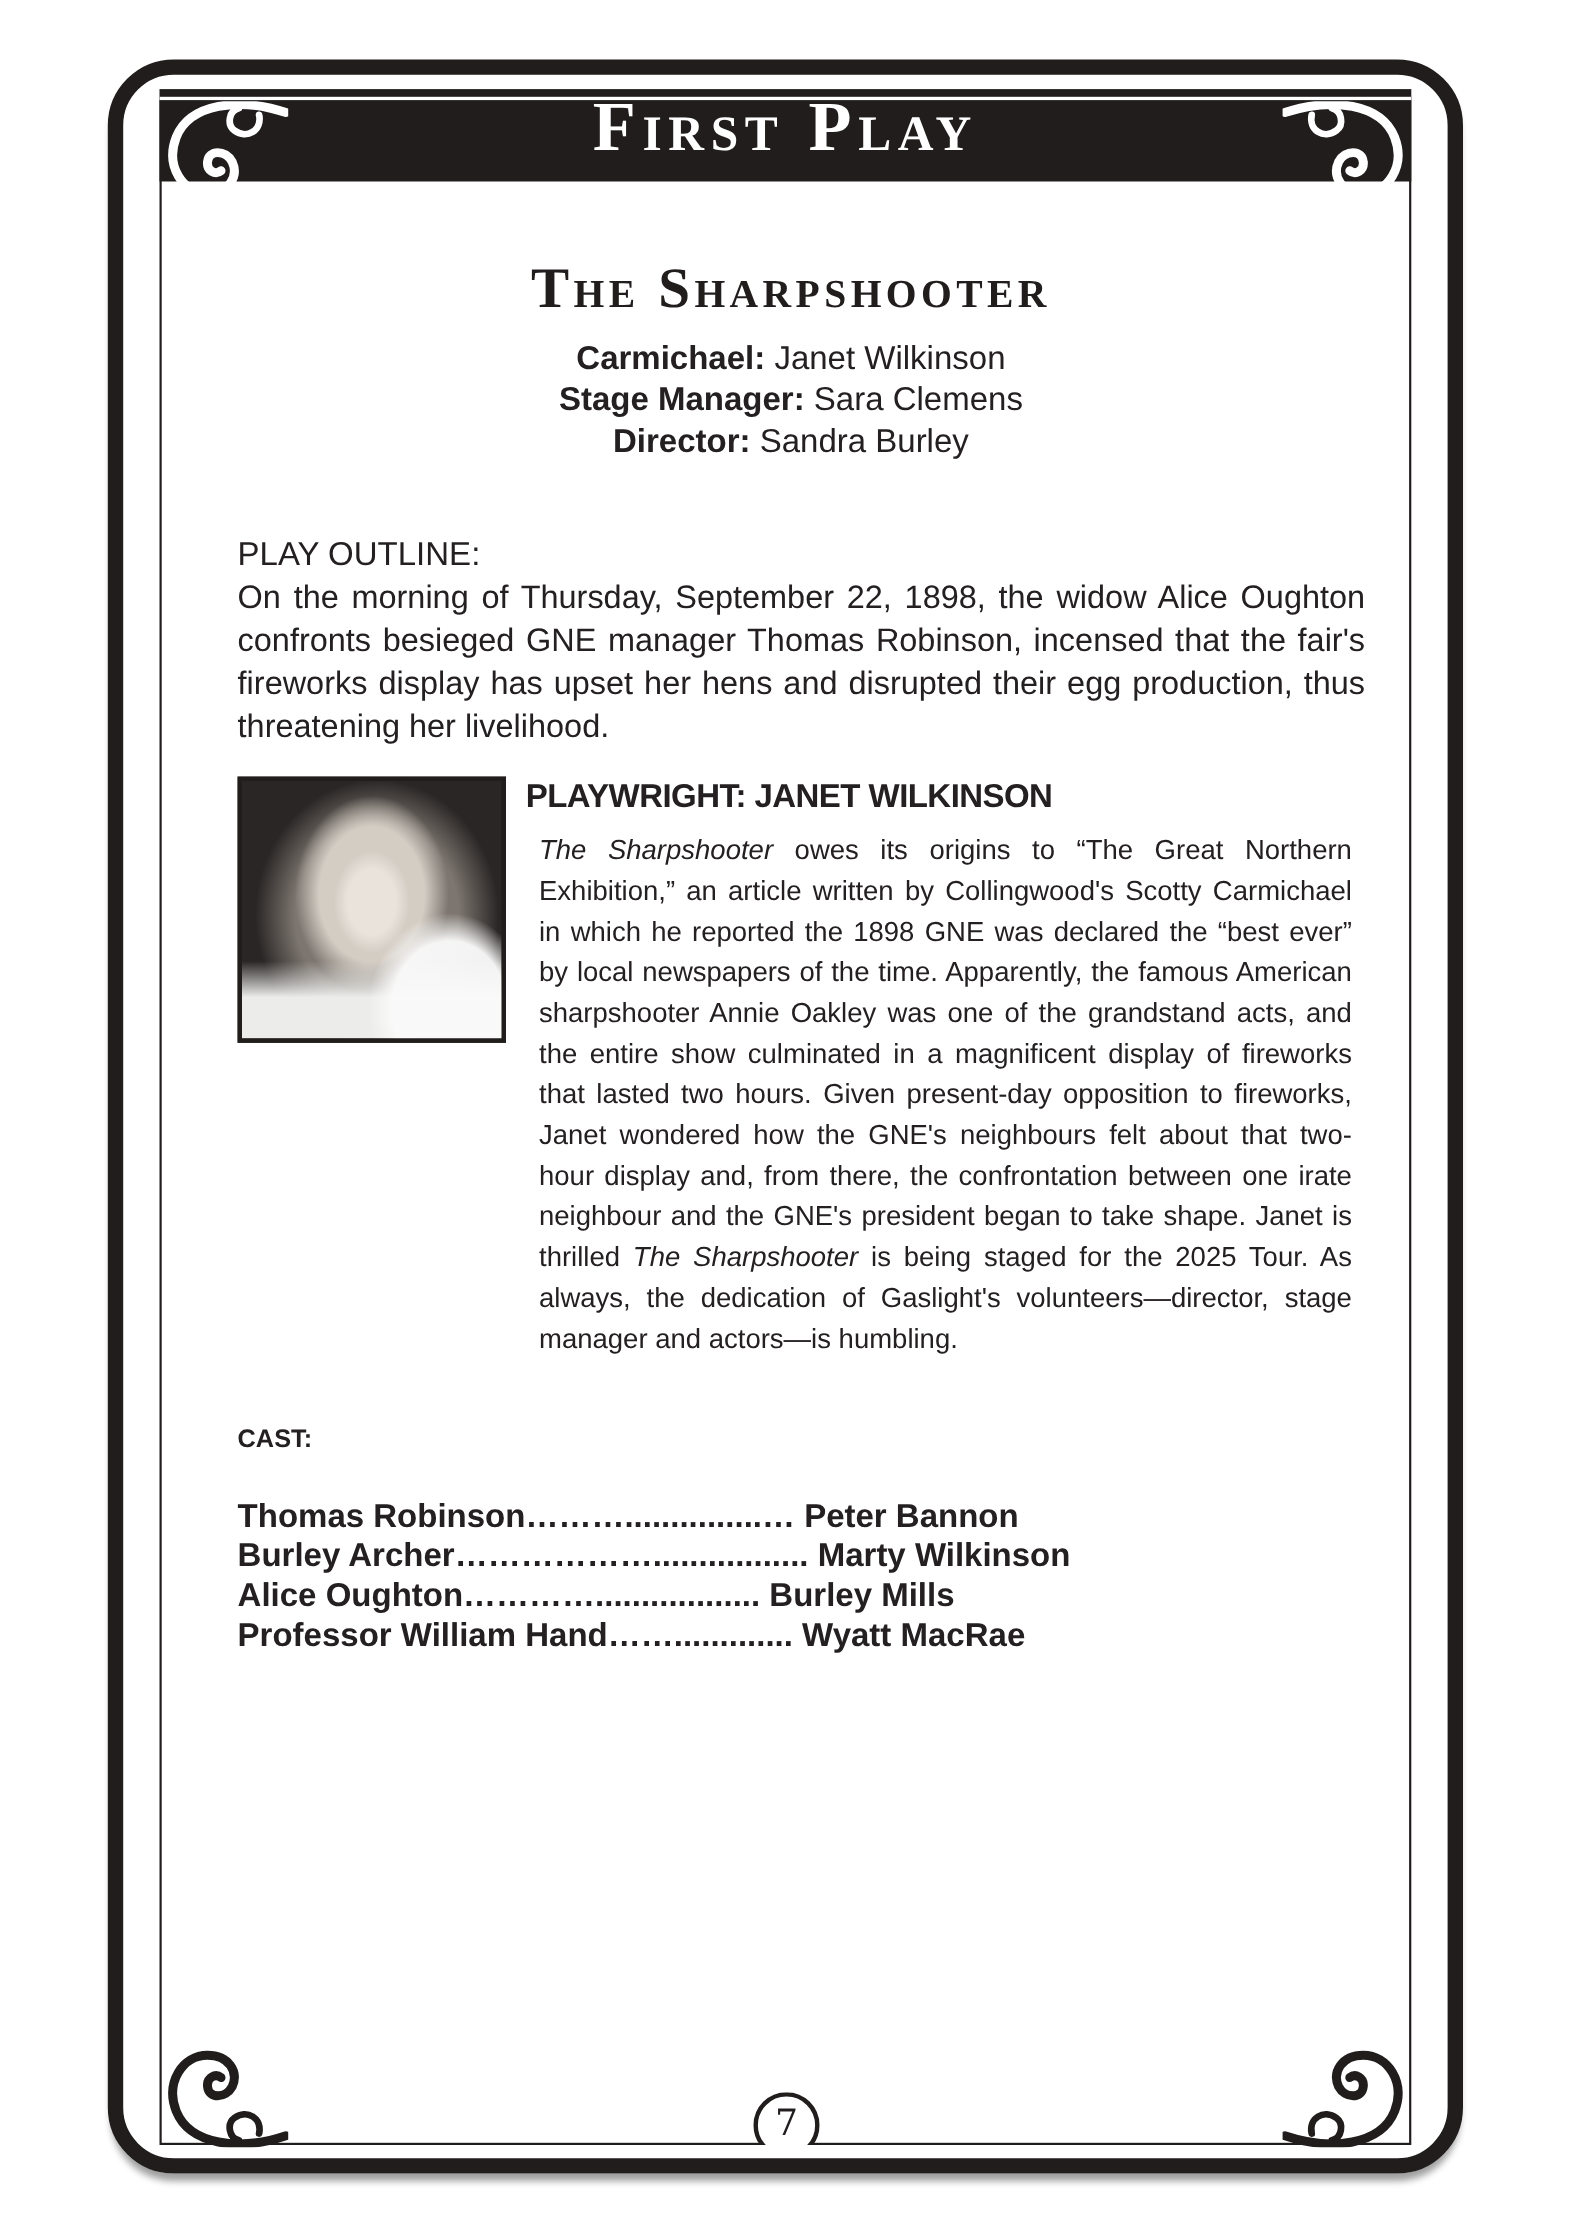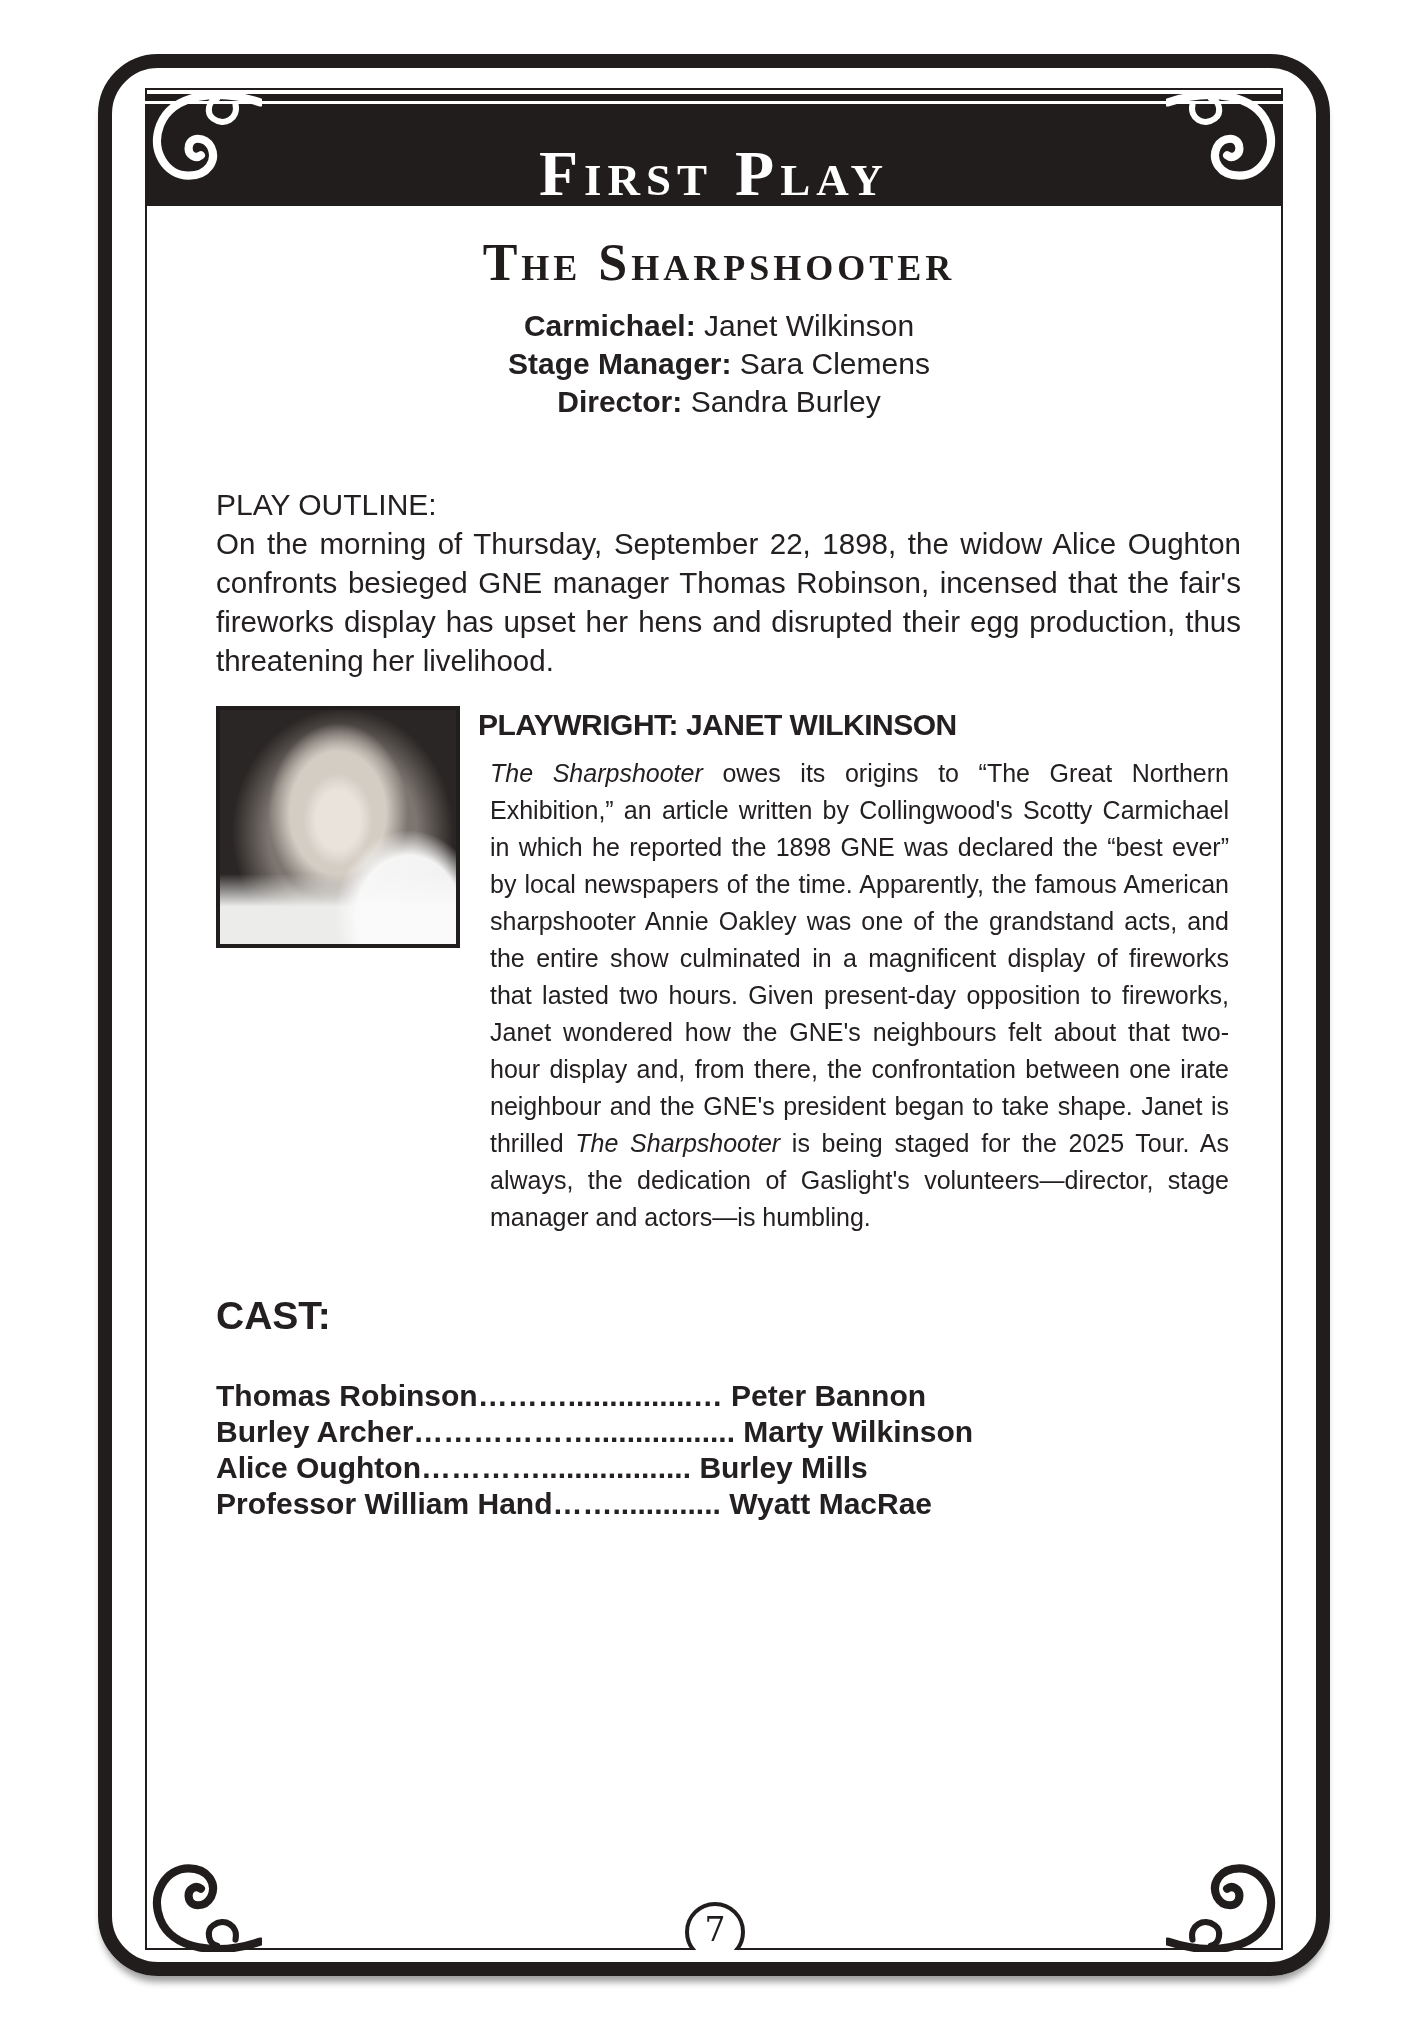--- a/index.html
+++ b/index.html
@@ -12,22 +12,22 @@
     position:absolute;left:98px;top:54px;width:1232px;height:1922px;
     box-sizing:border-box;border:14px solid #211d1d;border-radius:60px;
     box-shadow:0 9px 7px -3px rgba(0,0,0,.38);
   }
   .frame-inner{
     position:absolute;left:145px;top:88px;width:1138px;height:1862px;
     box-sizing:border-box;border:2px solid #211d1d;
   }
   
   .banner{
-    position:absolute;left:145px;top:94px;width:1138px;height:112px;
-    background:#211d1d;display:flex;align-items:flex-end;justify-content:center;
+    position:absolute;left:145px;top:81px;width:1138px;height:84px;
+    background:#211d1d;display:flex;align-items:flex-start;justify-content:center;
   }
   .banner-rule{
     position:absolute;left:0;top:7px;width:100%;height:3px;background:#ffffff;
   }
   .banner-title{
     position:relative;color:#ffffff;font-family:"Liberation Serif",serif;
     font-variant:small-caps;font-weight:bold;font-size:64px;letter-spacing:6px;line-height:1;
     padding-top:2px;
   }
   
@@ -59,21 +59,21 @@
       radial-gradient(95px 110px at 80% 88%, rgba(250,250,250,.96) 0 55%, rgba(250,250,250,0) 78%),
       linear-gradient(to top, #ececea 0 16%, rgba(236,236,234,0) 30%),
       radial-gradient(46px 62px at 50% 47%, #e9e3dc 0 48%, rgba(233,227,220,0) 75%),
       radial-gradient(92px 118px at 50% 44%, #d4cdc4 0 52%, rgba(212,205,196,0) 76%),
       radial-gradient(135px 150px at 52% 52%, #7d7670 0 55%, rgba(125,118,112,0) 82%),
       #2a2625;
   }
   .bio-col{margin-left:18px;width:768px;}
   .bio-heading{font-weight:bold;font-size:30px;line-height:37px;letter-spacing:-0.5px;}
   .bio-text{margin:12px;font-size:25px;line-height:37px;text-align:justify;}
-  .cast-heading{margin-top:46px;font-weight:bold;font-size:39px;}
+  .cast-heading{margin-top:46px;font-weight:bold;font-size:23px;}
   .cast-list{margin-top:40px;font-weight:bold;font-size:30px;line-height:36px;}
   .cast-row{white-space:nowrap;}
   
   .page-bump-clip{
     position:absolute;left:683px;top:1902px;width:66px;height:48px;overflow:hidden;
   }
   .page-bump{
     position:absolute;left:2px;top:0;width:60px;height:60px;box-sizing:border-box;
     border:4px solid #211d1d;border-radius:50%;background:#ffffff;
     display:flex;align-items:flex-start;justify-content:center;

